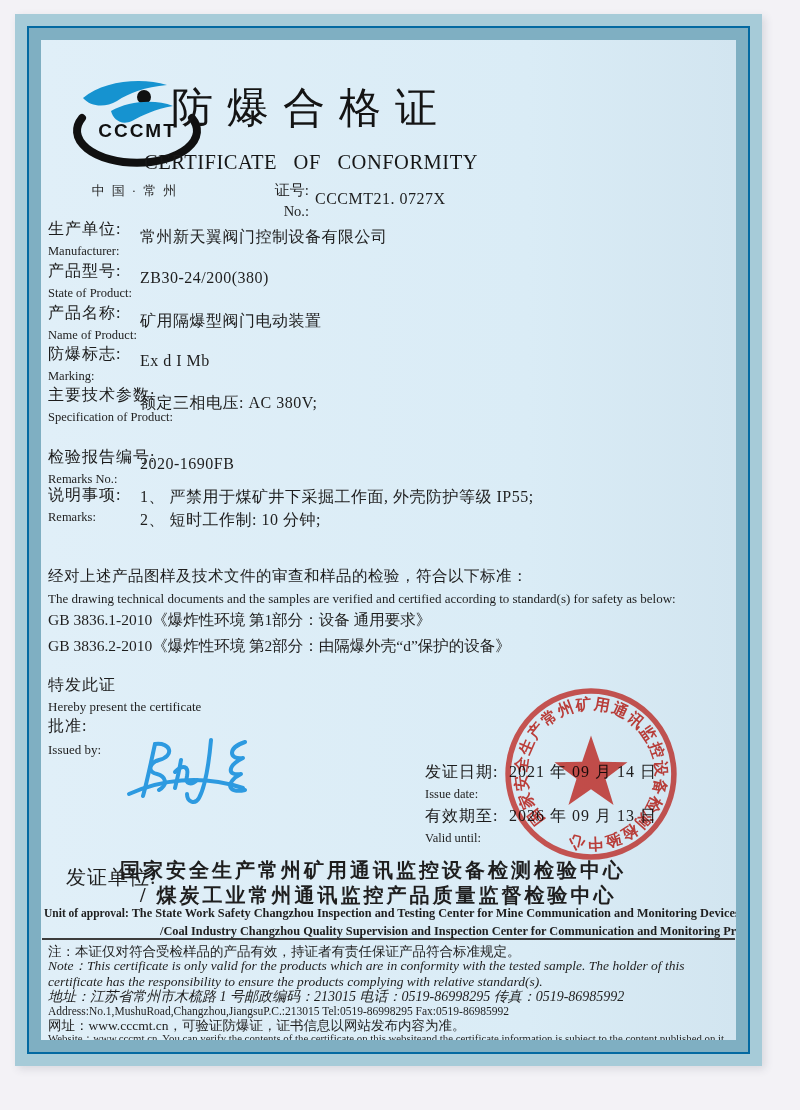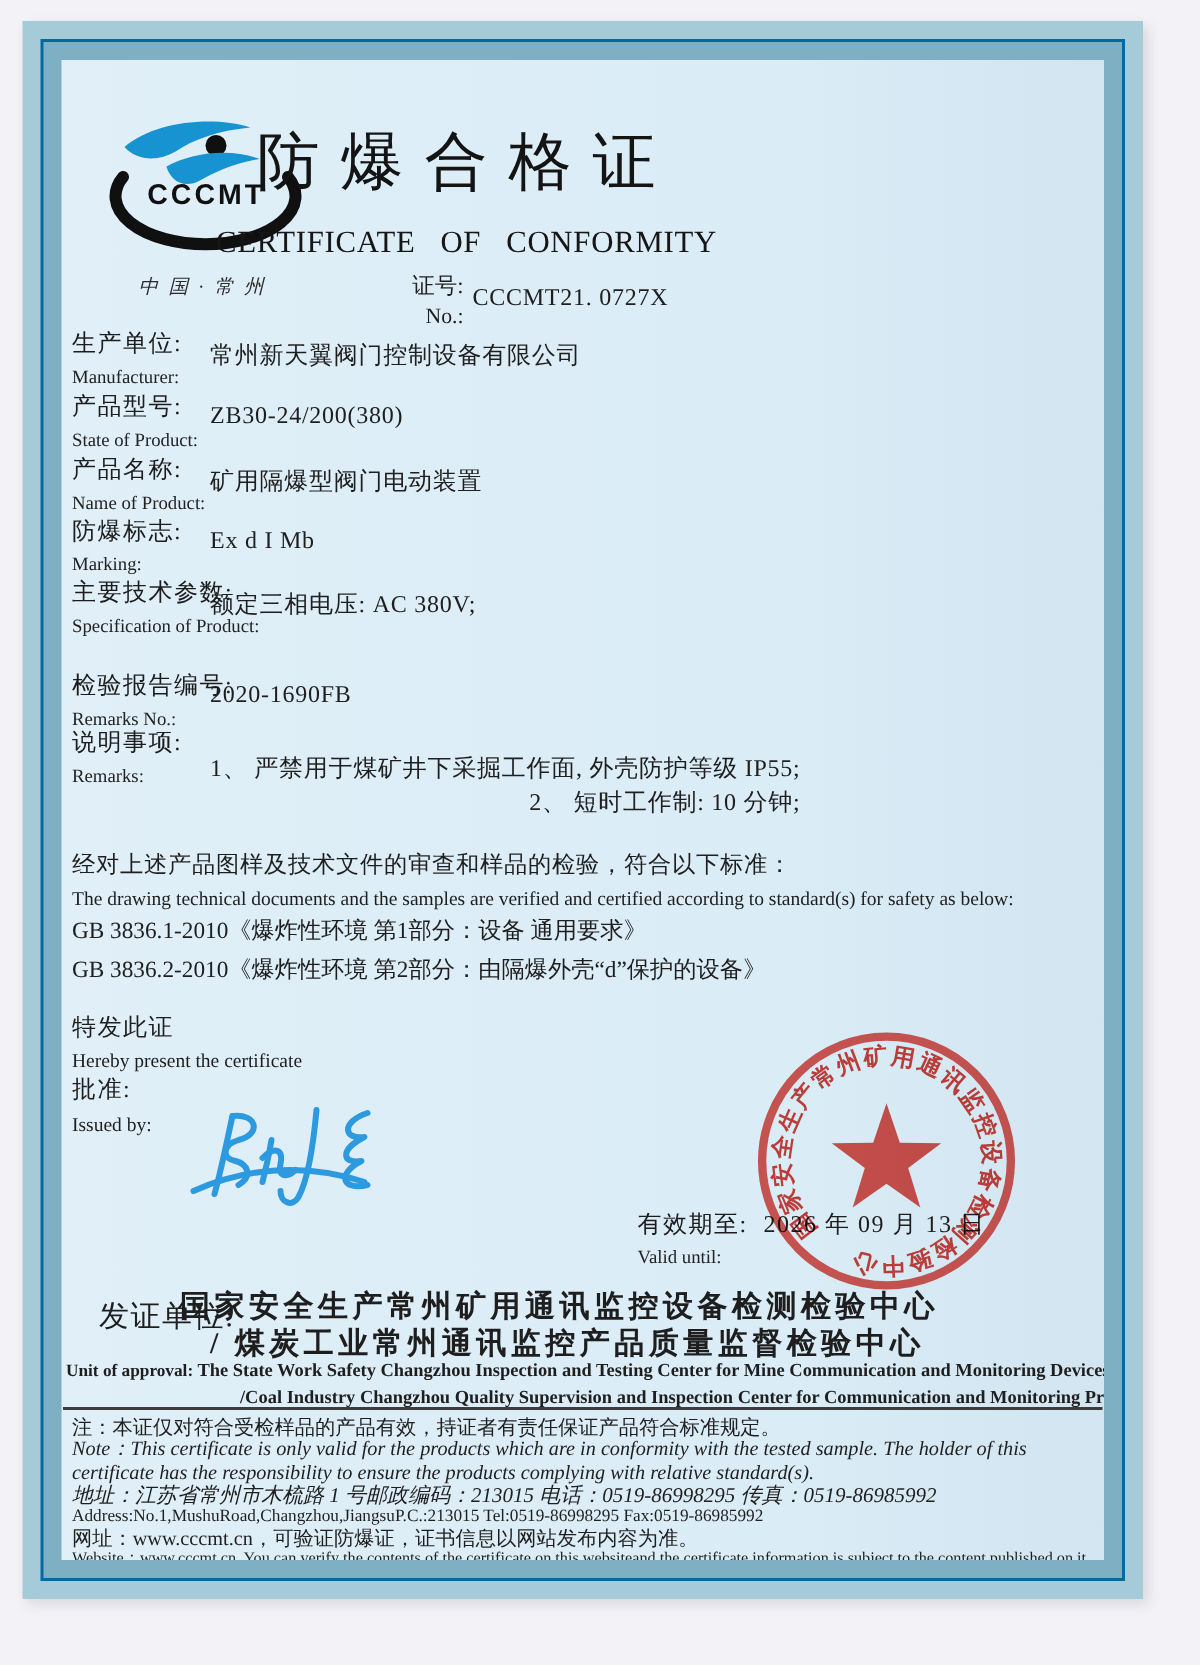--- a/index.html
+++ b/index.html
@@ -24,37 +24,37 @@
   }
   .abs{position:absolute;}
   .cn{font-family:"Liberation Serif","DejaVu Serif",serif;}
   
   .logo{left:14px;top:38px;width:165px;height:125px;}
   .logo svg{position:absolute;left:0;top:0;}
   .logo-text{position:absolute;left:0;top:42px;width:165px;text-align:center;
     font-family:"Liberation Sans","DejaVu Sans",sans-serif;
     font-weight:bold;font-size:19px;letter-spacing:2px;color:#101010;}
   .logo-region{position:absolute;left:0;top:104px;width:165px;text-align:center;
-    font-size:13px;letter-spacing:7px;color:#2a2a2a;font-style:italic;}
+    font-size:13px;letter-spacing:7px;color:#2a2a2a;}
   
   .title-block{left:100px;top:40px;width:340px;text-align:center;}
   .title-cn{font-size:42px;letter-spacing:14px;color:#141414;white-space:nowrap;}
   .title-en{font-size:20.5px;word-spacing:11px;margin-top:15px;color:#161616;letter-spacing:0.5px;}
   
   .certno{left:224px;top:141px;width:44px;text-align:right;}
   .certno .l1{font-size:15px;}
   .certno .l2{font-size:14.5px;margin-top:3px;}
   .certno-val{left:274px;top:150px;font-size:16px;letter-spacing:0.5px;}
   
   .field{position:absolute;left:7px;width:660px;height:44px;}
   .r1{top:179px}.r2{top:221px}.r3{top:263px}.r4{top:304px}.r5{top:345px}.r6{top:407px}.r7{top:445px}
   .lcn{font-size:16px;letter-spacing:1px;color:#1c1c1c;}
   .len{font-size:12.5px;margin-top:4px;color:#222;font-family:Liberation Serif, serif;}
   .fval{position:absolute;left:92px;top:8px;font-size:16px;letter-spacing:0.5px;}
-  .fval.multi{top:16px;line-height:23px;text-align:right;}
+  .fval.multi{top:0;line-height:23px;}
   
   .std-intro-cn{left:7px;top:526px;font-size:15.5px;letter-spacing:0.5px;}
   .std-intro-en{left:7px;top:551px;font-size:13px;}
   .std-item1{left:7px;top:570px;font-size:15.5px;}
   .std-item2{left:7px;top:596px;font-size:15.5px;}
   
   .present-cn{left:7px;top:635px;font-size:16px;letter-spacing:1px;}
   .present-en{left:7px;top:659px;font-size:13px;}
   .approve-cn{left:7px;top:676px;font-size:16px;letter-spacing:1px;}
   .approve-en{left:7px;top:702px;font-size:13px;}
@@ -178,20 +178,25 @@
         <path d="M 30 12 C 26 30, 22 50, 18 64"></path>
         <path d="M 30 12 C 46 10, 50 24, 34 28 C 24 31, 22 40, 32 42 C 40 44, 44 52, 34 58"></path>
         <path d="M 4 62 C 35 48, 75 42, 118 56"></path>
         <path d="M 56 28 C 54 40, 52 48, 50 56"></path>
         <path d="M 50 40 C 58 32, 64 34, 62 44 C 60 52, 66 54, 72 48"></path>
         <path d="M 86 8 C 84 30, 80 55, 74 66 C 70 73, 62 70, 62 62"></path>
         <path d="M 120 10 C 102 16, 104 28, 118 26 C 102 34, 102 44, 116 42 C 100 50, 102 62, 120 58"></path>
       </g>
     </svg>
 
+    <div class="daterow d1">
+      <div><span class="lcn cn">发证日期:</span></div>
+      <div class="len">Issue date:</div>
+      <div class="dateval cn">2021 年 09 月 14 日</div>
+    </div>
     <div class="daterow d2">
       <div><span class="lcn cn">有效期至:</span></div>
       <div class="len">Valid until:</div>
       <div class="dateval cn">2026 年 09 月 13 日</div>
     </div>
 
     <svg class="abs stamp" viewBox="0 0 180 180">
       <defs>
         <path id="stampArc" d="M 90 90 m -64 0 a 64 64 0 1 1 128 0 a 64 64 0 1 1 -128 0"></path>
       </defs>

